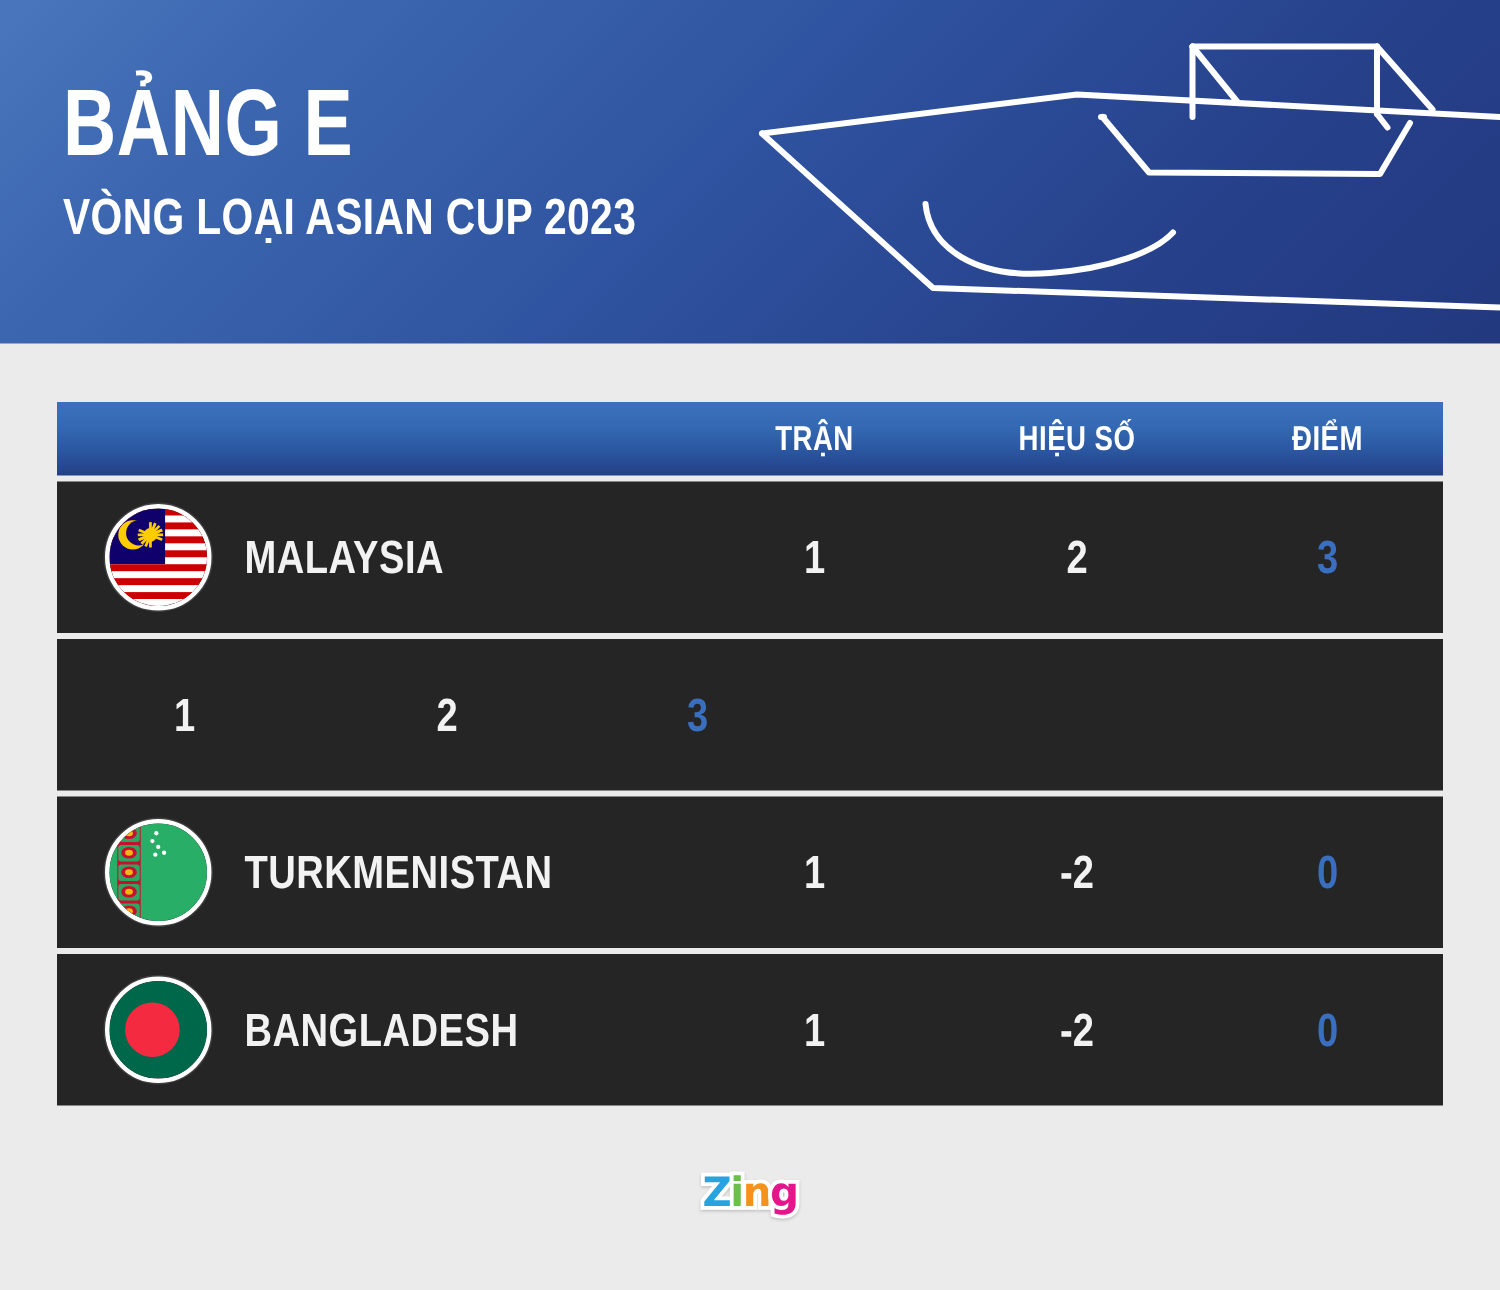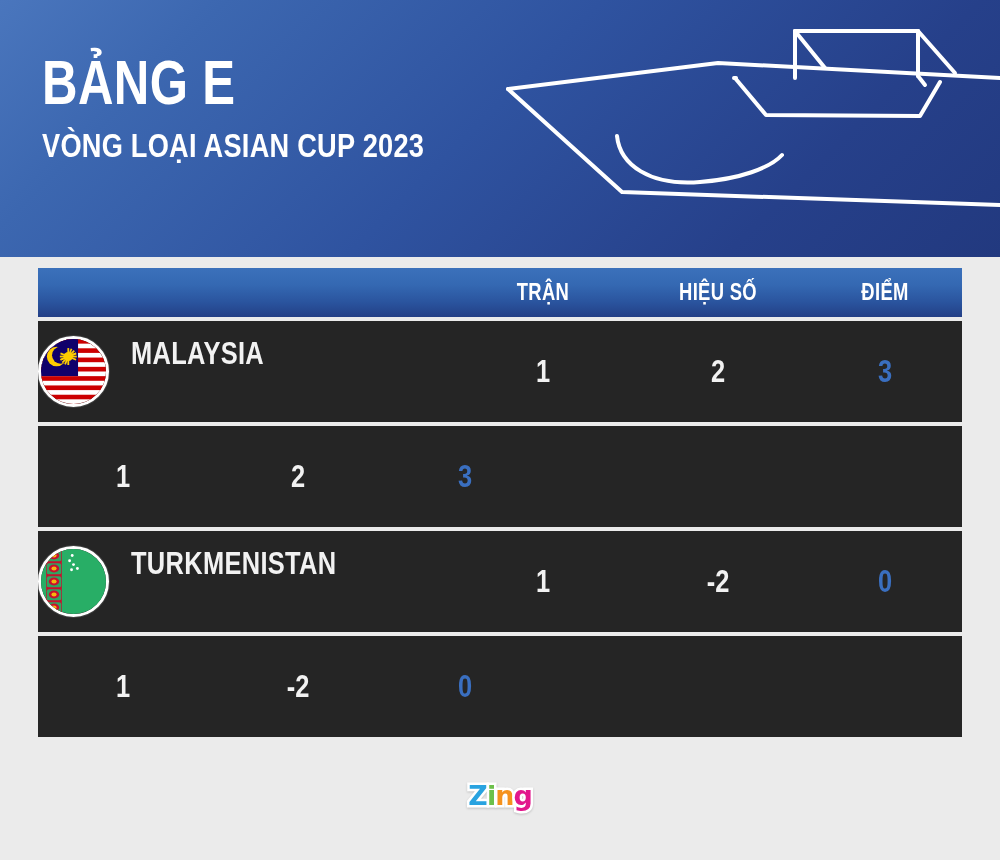--- a/index.html
+++ b/index.html
@@ -6,21 +6,21 @@
   html, body {
     width:1000px; height:860px;
     background:#ebebeb;
     font-family:"Liberation Sans", sans-serif;
     overflow:hidden;
   }
 
   
   .header {
     position:relative;
-    width:1000px; height:257px;
+    width:1000px; height:229px;
     background:linear-gradient(135deg,#4a76bd 0%, #3c67b0 18%, #2f53a0 48%, #26408a 78%, #22397f 100%);
     overflow:hidden;
   }
   .pitch-svg { position:absolute; top:0; left:470px; width:530px; height:229px; }
   .header-text { position:absolute; left:42px; top:52px; }
   .title {
     color:#ffffff;
     font-size:63px;
     font-weight:bold;
     letter-spacing:0.5px;
@@ -69,21 +69,22 @@
   .row {
     height:101px;
     background:#252525;
     display:flex; align-items:center;
     margin-top:4px;
   }
   .row:first-of-type { margin-top:3px; }
 
   .cell-team {
     width:420px;
-    display:flex; 
+    display:flex; align-items:center;
+    padding-left:32px;
   }
   .flag {
     width:71px; height:71px;
     border-radius:50%;
     border:3px solid #ffffff;
     overflow:hidden;
     position:relative;
     flex:0 0 auto;
     box-shadow:0 0 0 1px rgba(255,255,255,0.12);
   }
@@ -253,20 +254,29 @@
         </svg>
       </div>
       <div class="team-name">TURKMENISTAN</div>
     </div>
     <div class="num col-played">1</div>
     <div class="num col-diff">-2</div>
     <div class="num points col-points">0</div>
   </div>
 
   <div class="row">
+    <div class="cell-team">
+      <div class="flag">
+        <svg viewBox="0 0 100 100" preserveAspectRatio="xMidYMid slice">
+          <rect width="100" height="100" fill="#00684a"></rect>
+          <circle cx="44" cy="50" r="28" fill="#f42a41"></circle>
+        </svg>
+      </div>
+      <div class="team-name">BANGLADESH</div>
+    </div>
     <div class="num col-played">1</div>
     <div class="num col-diff">-2</div>
     <div class="num points col-points">0</div>
   </div>
 
 </div>
 
 <div class="footer">
   <div class="zing">
     <span class="z1">Z</span><span class="z2">i</span><span class="z3">n</span><span class="z4">g</span>

